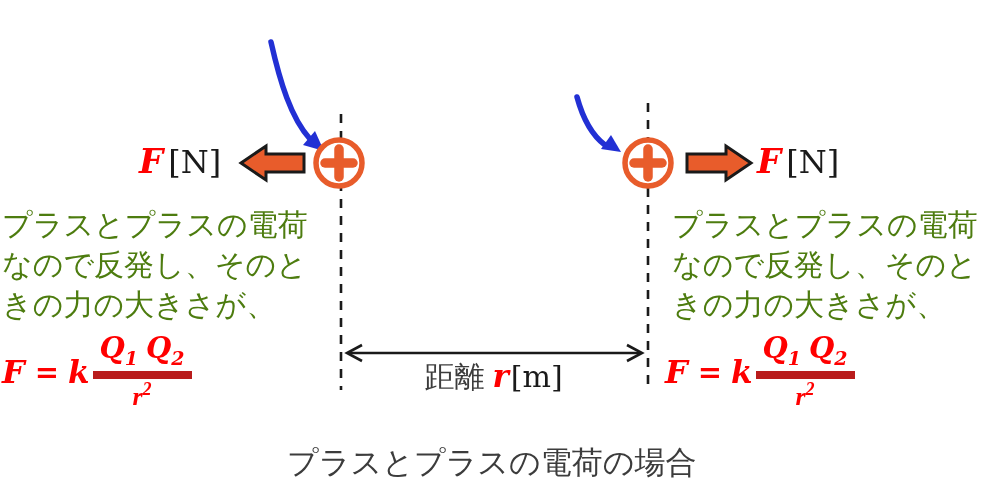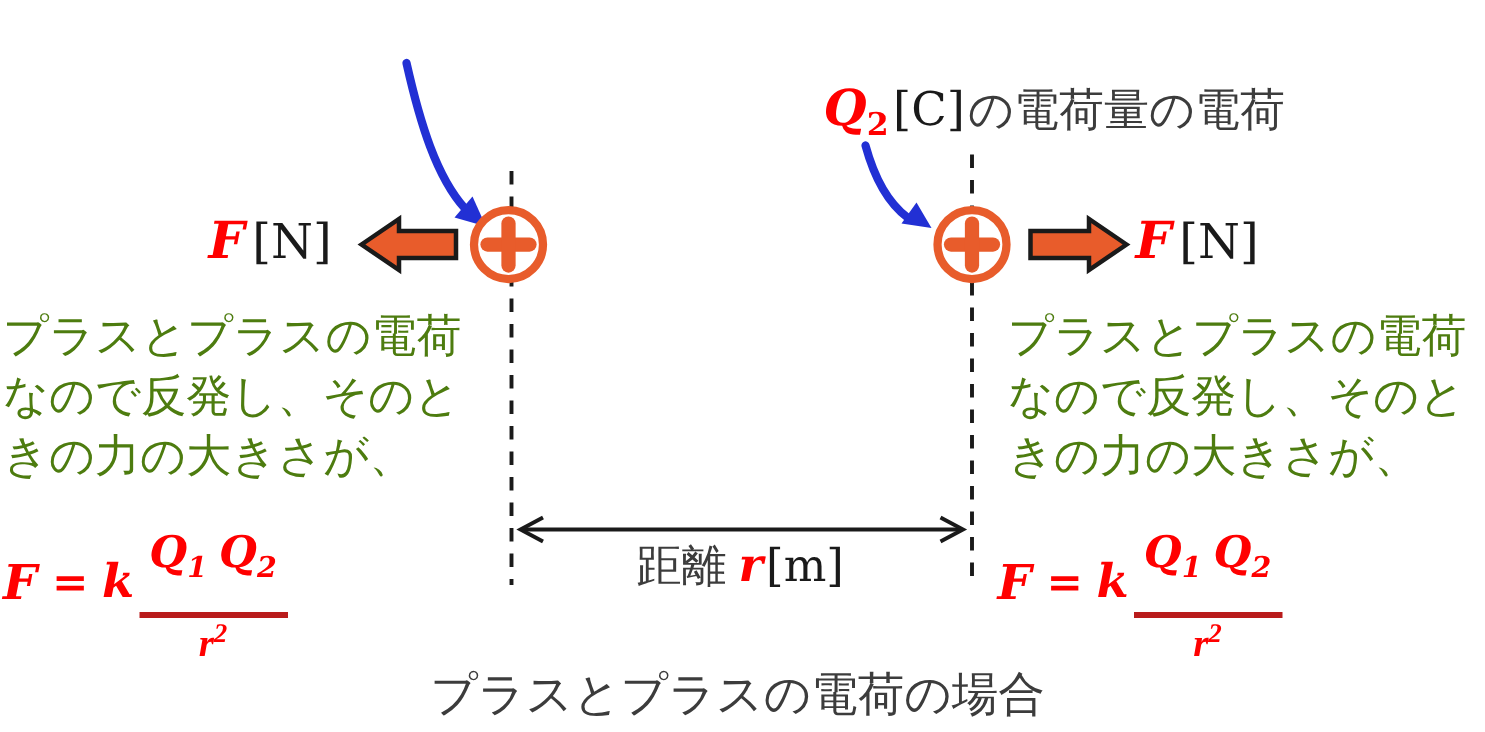--- a/index.html
+++ b/index.html
@@ -48,21 +48,21 @@
   .formula{
     display:flex;align-items:center;
     color:#ff0000;
     font-family:"DejaVu Serif","Liberation Serif",serif;
     font-style:italic;font-weight:bold;
   }
   .formula .lhs{font-size:32px;}
   .formula .eq{font-size:29px;font-style:normal;margin:0 9px 0 10px;}
   .formula .coef{font-size:31px;}
   .frac{display:inline-flex;flex-direction:column;align-items:center;margin-left:3px;}
-  .frac .num{font-size:29px;line-height:1.1;border-bottom:4px solid #b91c1c;padding:0 7px 18px 7px;margin-top:20px;}
+  .frac .num{font-size:29px;line-height:1.1;border-bottom:8px solid #b91c1c;padding:0 7px 2px 7px;}
   .frac .den{font-size:26px;line-height:1.1;padding-top:1px;font-family:Liberation Serif, serif;}
   .frac sub{font-size:19px;font-weight:bold;}
   .frac sup{font-size:18px;font-weight:bold;}
   .frac .q2{margin-left:8px;}
 
   
   .dist-label{font-size:30px;color:#3c3c3c;text-align:center;}
   .dist-label .math-r{
     font-family:"DejaVu Serif","Liberation Serif",serif;
     font-style:italic;font-weight:bold;color:#ff0000;font-size:31px;margin-left:8px;
@@ -110,23 +110,20 @@
     </g>
 
     <g>
       <circle cx="648" cy="163" r="23" fill="#ffffff" stroke="#e85c2b" stroke-width="5.5"></circle>
       <line x1="634" y1="163" x2="662" y2="163" stroke="#e85c2b" stroke-width="9.5" stroke-linecap="round"></line>
       <line x1="648" y1="149" x2="648" y2="177" stroke="#e85c2b" stroke-width="9.5" stroke-linecap="round"></line>
     </g>
   </svg>
 
 
-  <div class="abs q-label" style="left:549px;top:52px;">
-    <span class="math-q">Q</span><sub>2</sub><span class="unit">[C]</span><span>の電荷量の電荷</span>
-  </div>
 
   <div class="abs f-label" style="left:139px;top:141px;">
     <span class="math-f">F</span><span class="unit">[N]</span>
   </div>
 
   <div class="abs f-label" style="left:757px;top:141px;">
     <span class="math-f">F</span><span class="unit">[N]</span>
   </div>
 
   <div class="abs note" style="left:2px;top:205px;">

